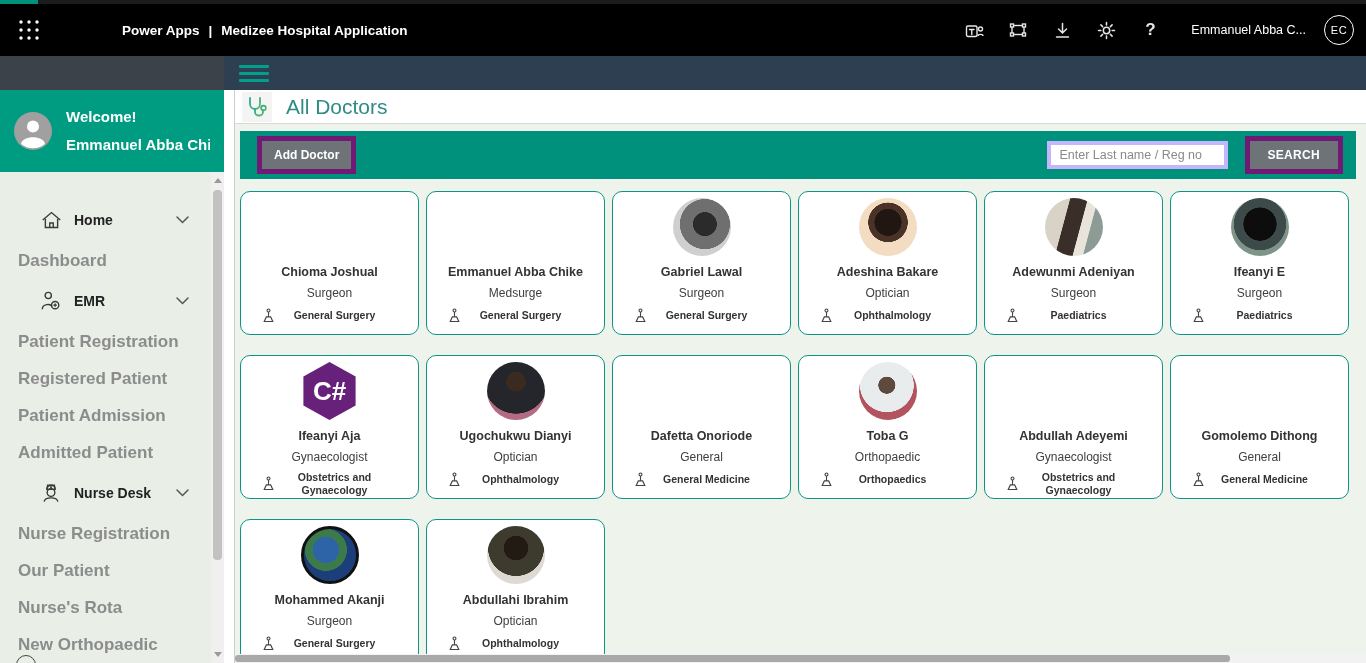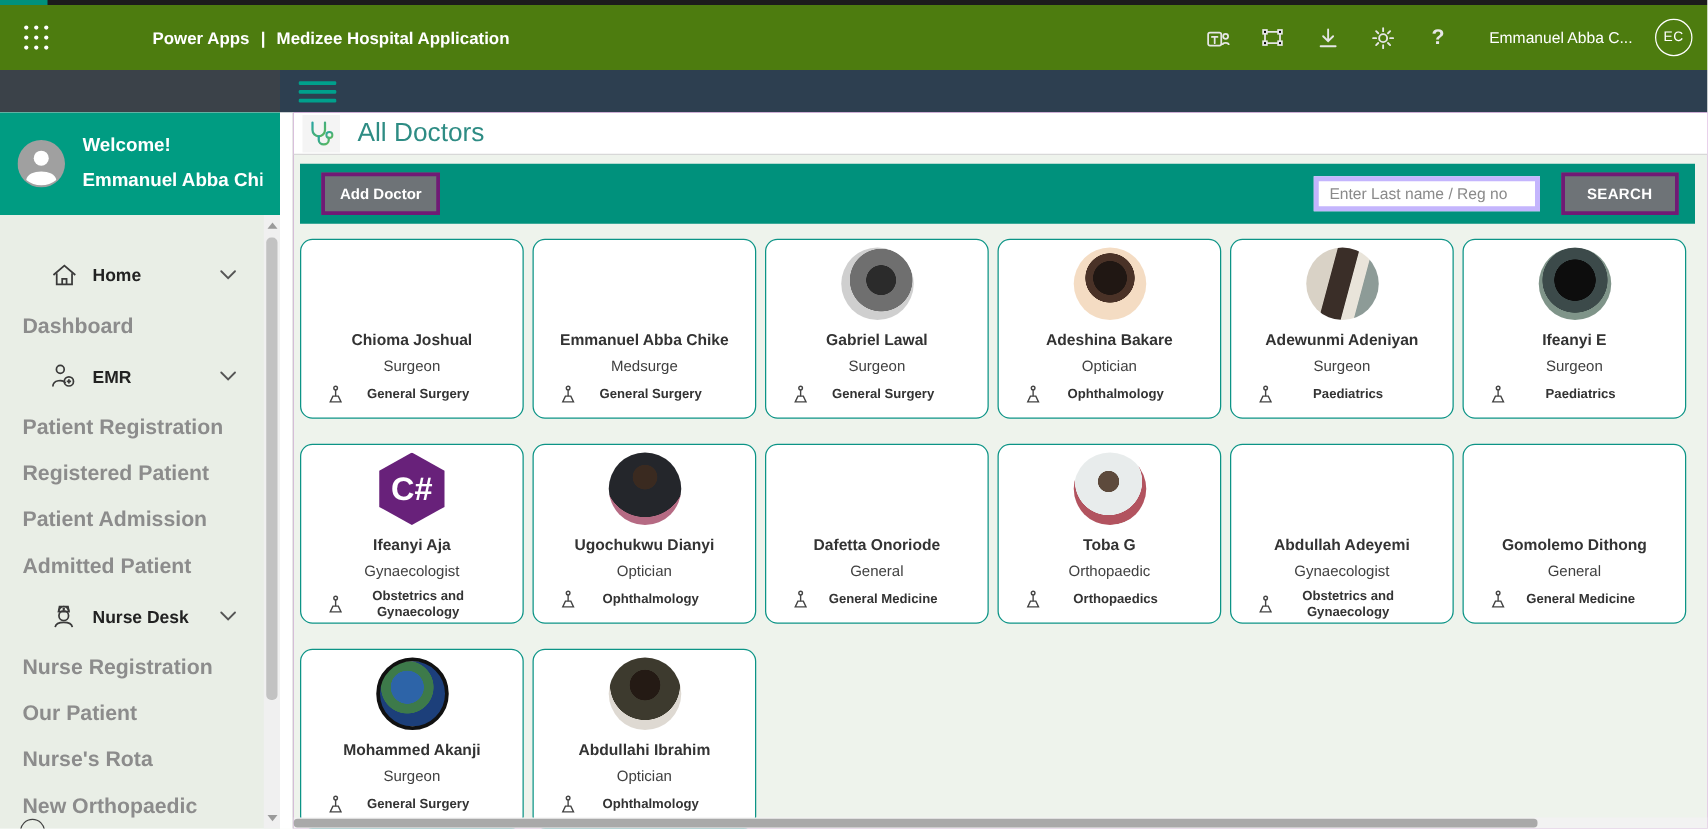--- a/index.html
+++ b/index.html
@@ -4,21 +4,21 @@
 <style>
   * { box-sizing: border-box; margin: 0; padding: 0; }
   html,body { width:1366px; height:663px; overflow:hidden; }
   body { font-family:"Liberation Sans", sans-serif; background:#fff; position:relative; }
 
   
   .topstrip { height:4px; background:#1c1c1c; display:flex; }
   .topstrip .teal-seg { width:38px; background:#00917c; }
 
   
-  .topbar { height:52px; background:#4d7c0f; display:flex; align-items:center; color:#fff; padding:0 12px; }
+  .topbar { height:52px; background:#000000; display:flex; align-items:center; color:#fff; padding:0 12px; }
   .waffle { width:34px; height:34px; display:flex; align-items:center; justify-content:center; cursor:pointer; }
   .topbar-title { margin-left:76px; font-size:13.5px; font-weight:bold; display:flex; gap:9px; align-items:center; white-space:nowrap; }
   .topbar-right { margin-left:auto; display:flex; align-items:center; gap:10px; }
   .tb-icon { width:34px; height:34px; display:flex; align-items:center; justify-content:center; color:#e6e6e6; cursor:pointer; }
   .tb-help { font-size:17px; color:#e6e6e6; font-weight:bold; }
   .tb-user { font-size:12.5px; margin:0 8px 0 14px; white-space:nowrap; }
   .tb-avatar { width:30px; height:30px; border-radius:50%; border:1.5px solid #fff; display:flex; align-items:center; justify-content:center; font-size:11px; letter-spacing:.5px; cursor:pointer; }
 
   
   .subheader { height:34px; display:flex; }
@@ -56,21 +56,21 @@
   .gutter { width:12px; background:#fff; border-right:1px solid #cfcfcf; }
 
   
   .main { flex:1; background:#a21caf; display:flex; flex-direction:column; position:relative; }
   .page-header { height:38px; background:#fff; border-bottom:1px solid #d8d8d8; display:flex; align-items:center; gap:14px; padding-left:7px; }
   .ph-iconbox { width:30px; height:30px; background:#f4f4f4; display:flex; align-items:center; justify-content:center; }
   .page-title { font-size:21px; color:#2e8c84; }
 
   .content { flex:1; background:#eef3ec; padding:7px 10px 0 5px; position:relative; }
   .toolbar { height:48px; background:#00917c; display:flex; align-items:center; justify-content:space-between; padding:0 13px 0 17px; }
-  .btn-gray { background:#6e7377; color:#fff; font-weight:bold; font-size:12px; border:3px solid #701a75; padding:7px 12px; cursor:pointer; font-family:"Liberation Sans", sans-serif; }
+  .btn-gray { background:#6e7377; color:#fff; font-weight:bold; font-size:12px; border:5px solid #701a75; padding:7px 12px; cursor:pointer; font-family:"Liberation Sans", sans-serif; }
   .toolbar-right { display:flex; align-items:center; gap:17px; }
   .search-input { width:181px; height:28px; border:4px solid #c4b5fd; padding:0 9px; font-size:12.5px; color:#333; font-family:"Liberation Sans", sans-serif; }
   .search-input::placeholder { color:#8a8a8a; }
   .btn-search { padding:7px 18px; letter-spacing:.3px; }
 
   .cards { display:flex; flex-wrap:wrap; gap:20px 7px; margin-top:12px; width:1116px; }
   .card { width:179px; height:144px; background:#fff; border:1.4px solid #0c9486; border-radius:10px; text-align:center; cursor:pointer; position:relative; }
   .photo-wrap { height:64px; display:flex; align-items:flex-end; justify-content:center; }
   .photo { width:58px; height:58px; border-radius:50%; }
   .photo.ph-grayscale-portrait { background:radial-gradient(circle at 55% 45%, #2b2b2b 0 26%, #6f6f6f 27% 55%, #cfcfcf 56%); }

